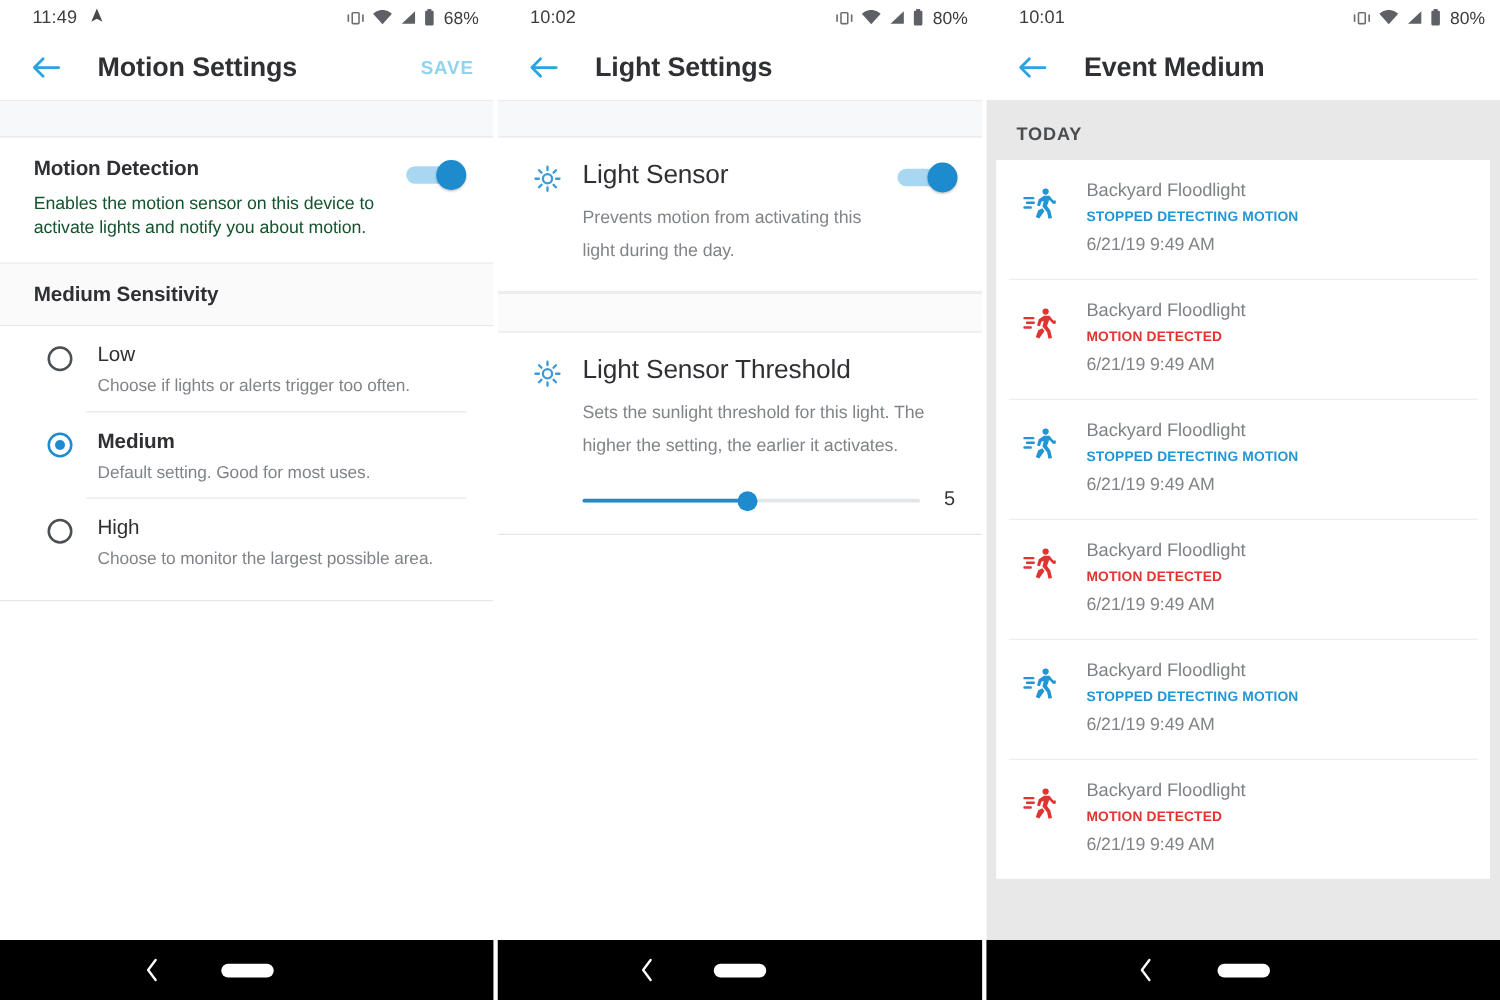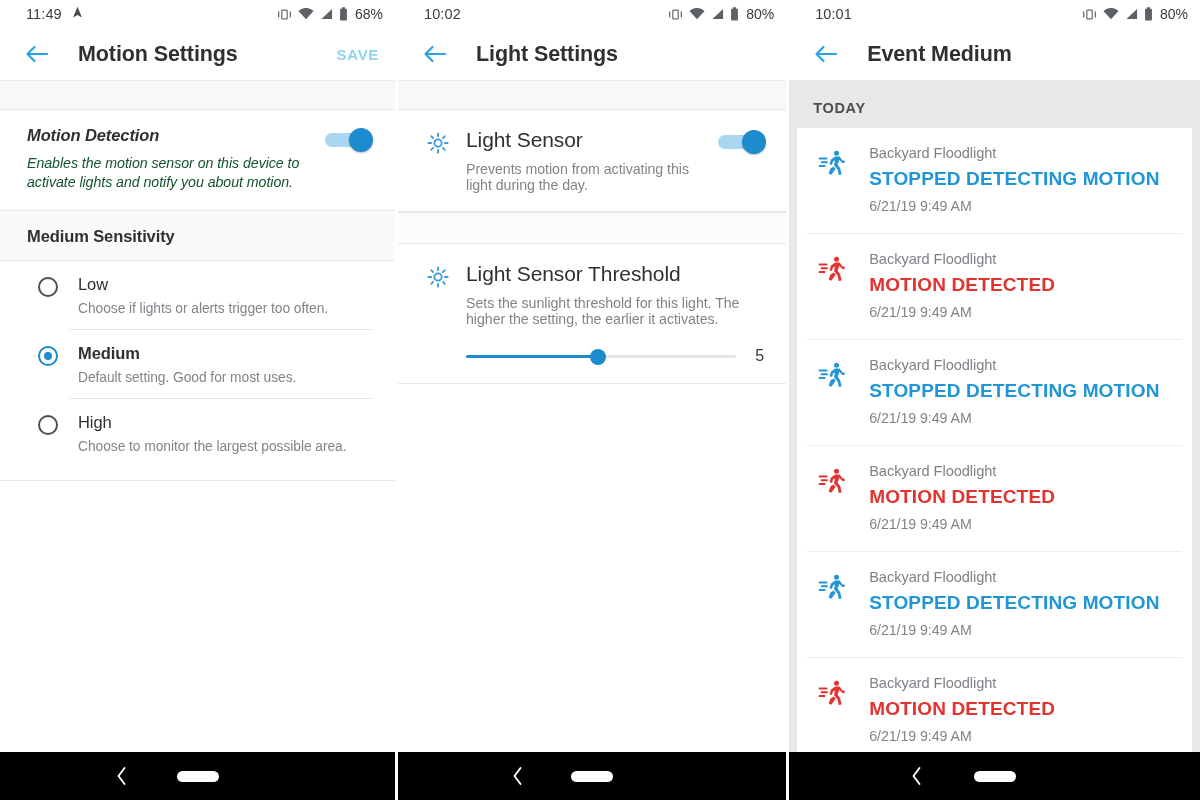--- a/index.html
+++ b/index.html
@@ -62,21 +62,21 @@
 
   .topband { height: 30px; background: #f7f8fa; border-bottom: 1px solid #e6e7ea; border-top: 1px solid #ededf0; }
 
   .row-divider { height: 1px; background: #e6e7ea; }
 
   
   .sec-main {
     padding: 16px 22px 18px 27px;
     display: flex; align-items: flex-start;
   }
-  .sec-main .texts { flex: 1 1 auto; font-style: italic; }
+  .sec-main .texts { flex: 1 1 auto; }
   .sec-title { font-size: 16.5px; color: #2e3033; font-weight: 600; letter-spacing: -0.1px; }
   .sec-desc {
     margin-top: 9px; font-size: 14.2px; line-height: 19px;
     color: #14532d; max-width: 310px; letter-spacing: -0.05px;
   }
 
   
   .toggle { width: 50px; height: 24px; position: relative; flex: 0 0 50px; margin-top: 2px; cursor: pointer; }
   .toggle .track {
     position: absolute; left: 2px; top: 5px; width: 40px; height: 14px;
@@ -114,21 +114,21 @@
   .radio-item.selected .radio-label { font-weight: 600; }
   .radio-desc { margin-top: 7px; font-size: 13.8px; color: #808489; letter-spacing: -0.05px; }
   .radio-sep { height: 1px; background: #e6e7ea; margin-left: 69px; margin-right: 22px; }
   .radio-bottom-line { height: 1px; background: #e6e7ea; margin-top: 13px; }
 
   
   .lp-row { display: flex; align-items: flex-start; padding: 18px 20px 18px 26px; }
   .lp-icon { flex: 0 0 28px; width: 28px; height: 28px; display: flex; align-items: center; justify-content: center; margin-top: 1px; }
   .lp-body { flex: 1 1 auto; margin-left: 14px; }
   .lp-title { font-size: 21px; color: #2e3033; letter-spacing: -0.1px; }
-  .lp-desc { margin-top: 9px; font-size: 14.2px; line-height: 16px; color: #808489; max-width: 250px; letter-spacing: -0.05px; }
+  .lp-desc { margin-top: 9px; font-size: 14.2px; line-height: 27px; color: #808489; max-width: 250px; letter-spacing: -0.05px; }
   .lp-desc.wide { max-width: 290px; }
 
   .band-gap { height: 32px; background: #fbfbfc; border-top: 1px solid #e6e7ea; border-bottom: 1px solid #e6e7ea; }
 
   .slider-wrap { display: flex; align-items: center; margin-top: 20px; padding-right: 2px; }
   .slider { position: relative; flex: 1 1 auto; height: 18px; cursor: pointer; }
   .slider .rail { position: absolute; left: 0; right: 0; top: 8px; height: 3px; background: #e4e5e8; border-radius: 2px; }
   .slider .fill { position: absolute; left: 0; top: 8px; height: 3px; background: #1d8bcd; border-radius: 2px; width: 49%; }
   .slider .knob {
     position: absolute; left: 49%; top: 2px; margin-left: -8px;
@@ -140,21 +140,21 @@
   .evt-scroll { background: #e8e8e8; height: 100%; padding: 0 8px 0 8px; }
   .evt-today {
     padding: 20px 0 12px 16px; font-size: 14.5px; font-weight: 700;
     color: #4a4d50; letter-spacing: .7px; background: #e8e8e8;
   }
   .evt-card { background: #fff; }
   .evt-item { display: flex; align-items: flex-start; padding: 17px 12px 19px 20px; cursor: pointer; }
   .evt-ico { flex: 0 0 30px; width: 30px; height: 30px; display:flex; align-items:center; justify-content:center; margin-top: 2px; }
   .evt-texts { margin-left: 22px; flex: 1 1 auto; }
   .evt-device { font-size: 14.6px; color: #7e8287; letter-spacing: -0.05px; }
-  .evt-status { margin-top: 7px; font-size: 19px; font-weight: 700; letter-spacing: .15px; }
+  .evt-status { margin-top: 7px; font-size: 11px; font-weight: 700; letter-spacing: .15px; }
   .evt-status.blue { color: #2196d6; }
   .evt-status.red { color: #e2332f; }
   .evt-time { margin-top: 8px; font-size: 14.2px; color: #808489; letter-spacing: -0.05px; }
   .evt-sep { height: 1px; background: #eceded; margin: 0 10px 0 10px; }
 
   
   .navbar {
     height: 48px; flex: 0 0 48px; background: #000;
     display: flex; align-items: center; justify-content: center;
     position: relative;

